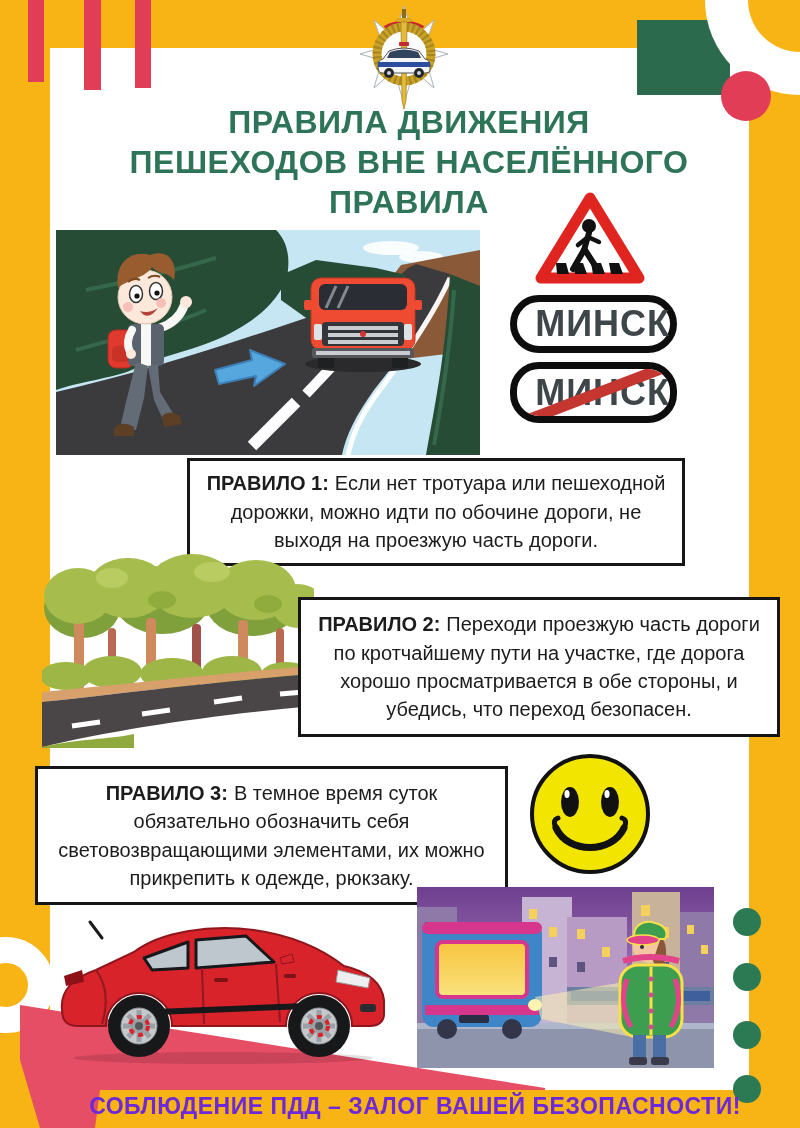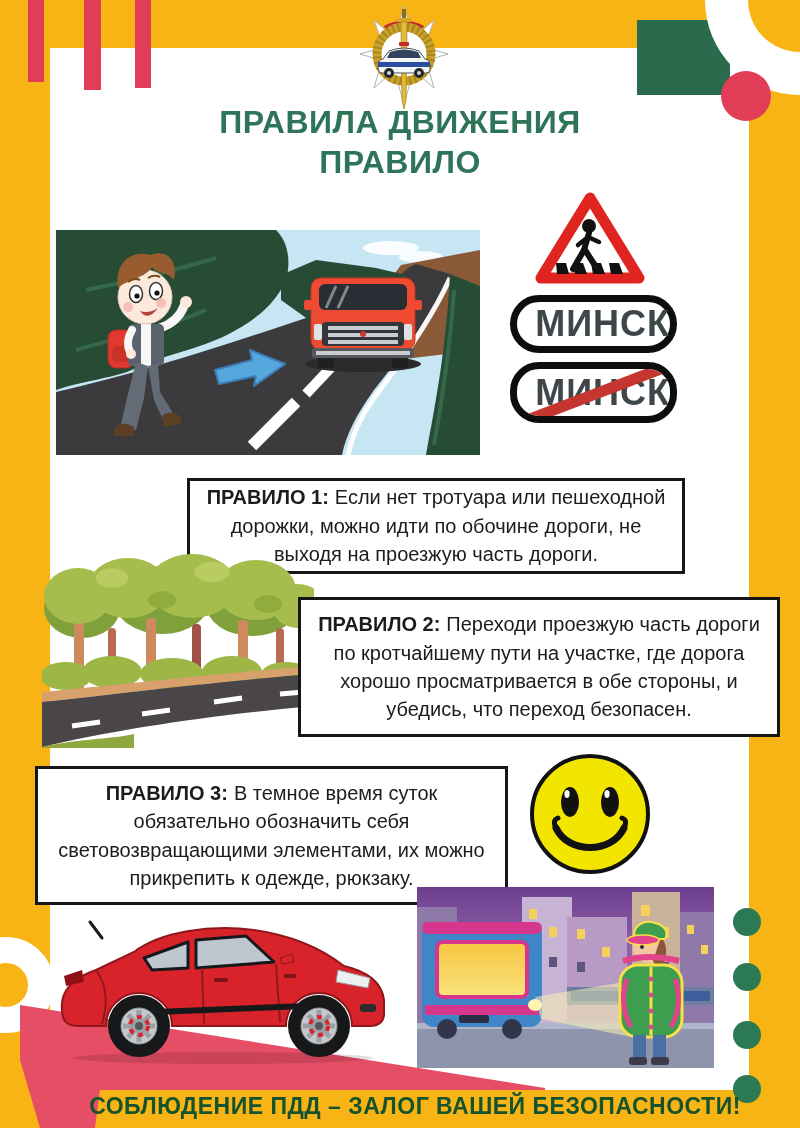--- a/index.html
+++ b/index.html
@@ -26,21 +26,21 @@
   .bl-ring{position:absolute;left:-42px;top:937px;width:96px;height:96px;border-radius:50%;border:26px solid #ffffff;box-sizing:border-box;z-index:2;}
   .pink-band{position:absolute;left:0;top:1000px;width:560px;height:128px;background:#E64E66;z-index:5;
     clip-path:polygon(20px 5px,545px 88px,545px 90px,100px 90px,95px 128px,40px 128px,20px 60px);}
 
   
   .dot{position:absolute;left:733px;width:28px;height:28px;border-radius:50%;background:#2C7A54;z-index:8;}
   .dot.d1{top:908px}.dot.d2{top:963px}.dot.d3{top:1021px}.dot.d4{top:1075px}
 
   
   .emblem{position:absolute;left:356px;top:4px;width:96px;height:112px;z-index:4;}
-  .title{position:absolute;left:55px;top:102px;width:690px;text-align:center;z-index:2;
+  .title{position:absolute;left:64px;top:102px;width:690px;text-align:center;z-index:2;
     color:#2E7458;font-weight:800;font-size:32px;line-height:1.25;letter-spacing:.5px;}
 
   
   .road-scene{position:absolute;left:56px;top:230px;width:424px;height:225px;z-index:2;}
   .forest{position:absolute;left:42px;top:548px;width:272px;height:200px;z-index:4;}
   .smiley{position:absolute;left:528px;top:752px;width:124px;height:124px;z-index:3;}
   .red-car{position:absolute;left:38px;top:912px;width:352px;height:152px;z-index:7;}
   .night-scene{position:absolute;left:417px;top:887px;width:297px;height:181px;z-index:4;}
 
   
@@ -52,28 +52,28 @@
   .city-sign.entry{top:295px;height:58px;}
   .city-sign.exit{top:362px;height:61px;position:absolute;overflow:hidden;}
   .exit-slash{position:absolute;left:6px;top:20px;width:142px;height:11px;background:#C4362F;transform:rotate(-21deg);}
 
   
   .rule{position:absolute;background:#ffffff;border:3px solid #161616;box-sizing:border-box;
     display:flex;align-items:center;justify-content:center;text-align:center;
     font-size:20px;line-height:1.42;color:#1c1c1c;padding:8px 12px;}
   .rule p{margin:0;}
   .rule .rule-label{font-weight:bold;margin-right:6px;}
-  .rule.r1{left:187px;top:478px;width:498px;height:96px;z-index:3;}
+  .rule.r1{left:187px;top:458px;width:498px;height:108px;z-index:3;}
   .rule.r2{left:298px;top:597px;width:482px;height:140px;z-index:6;}
   .rule.r3{left:35px;top:766px;width:473px;height:139px;z-index:3;}
 
   
   .footer-bar{position:absolute;left:0;top:1090px;width:800px;height:38px;background:#F8B414;z-index:4;}
   .footer-text{position:absolute;left:60px;top:1093px;width:710px;z-index:9;text-align:center;
-    color:#14532d;font-weight:800;font-size:23px;letter-spacing:.5px;}
+    color:#6d28d9;font-weight:800;font-size:23px;letter-spacing:.5px;}
 </style>
 </head>
 <body>
 
 <div class="page">
 
   <div class="content-area"></div>
 
   <div class="stripe s1"></div>
   <div class="stripe s2"></div>
@@ -113,21 +113,22 @@
       <rect x="43" y="38" width="10" height="4" rx="1" fill="#C3292E"></rect>
       <circle cx="33" cy="69" r="5" fill="#23272B"></circle>
         <circle cx="63" cy="69" r="5" fill="#23272B"></circle>
       <circle cx="33" cy="69" r="2" fill="#CED4DA"></circle>
         <circle cx="63" cy="69" r="2" fill="#CED4DA"></circle>
     </g>
   </svg>
 
   <div class="title">
     <div>ПРАВИЛА ДВИЖЕНИЯ</div>
-    <div>ПРАВИЛО</div>
+    <div>ПЕШЕХОДОВ ВНЕ НАСЕЛЁННОГО</div>
+    <div>ПРАВИЛА</div>
   </div>
 
   <svg class="road-scene" viewBox="0 0 424 225">
     <rect width="424" height="225" fill="#C6E6F4"></rect>
     <ellipse cx="335" cy="18" rx="28" ry="7" fill="#fff" opacity=".9"></ellipse>
     <ellipse cx="365" cy="27" rx="22" ry="6" fill="#fff" opacity=".85"></ellipse>
     <polygon points="300,95 345,35 424,20 424,120 340,130" fill="#8A5A38"></polygon>
     <path d="M0,225 L0,162 C90,142 190,108 262,84 C300,72 335,56 352,38 L360,34 L394,44 C380,78 350,120 318,160 C300,185 290,205 286,225 Z" fill="#3B3B3D"></path>
     <path d="M394,48 C378,84 348,128 318,168 C305,186 296,205 292,225" stroke="#fff" stroke-width="5" fill="none" opacity=".95"></path>
     <g stroke="#fff">

